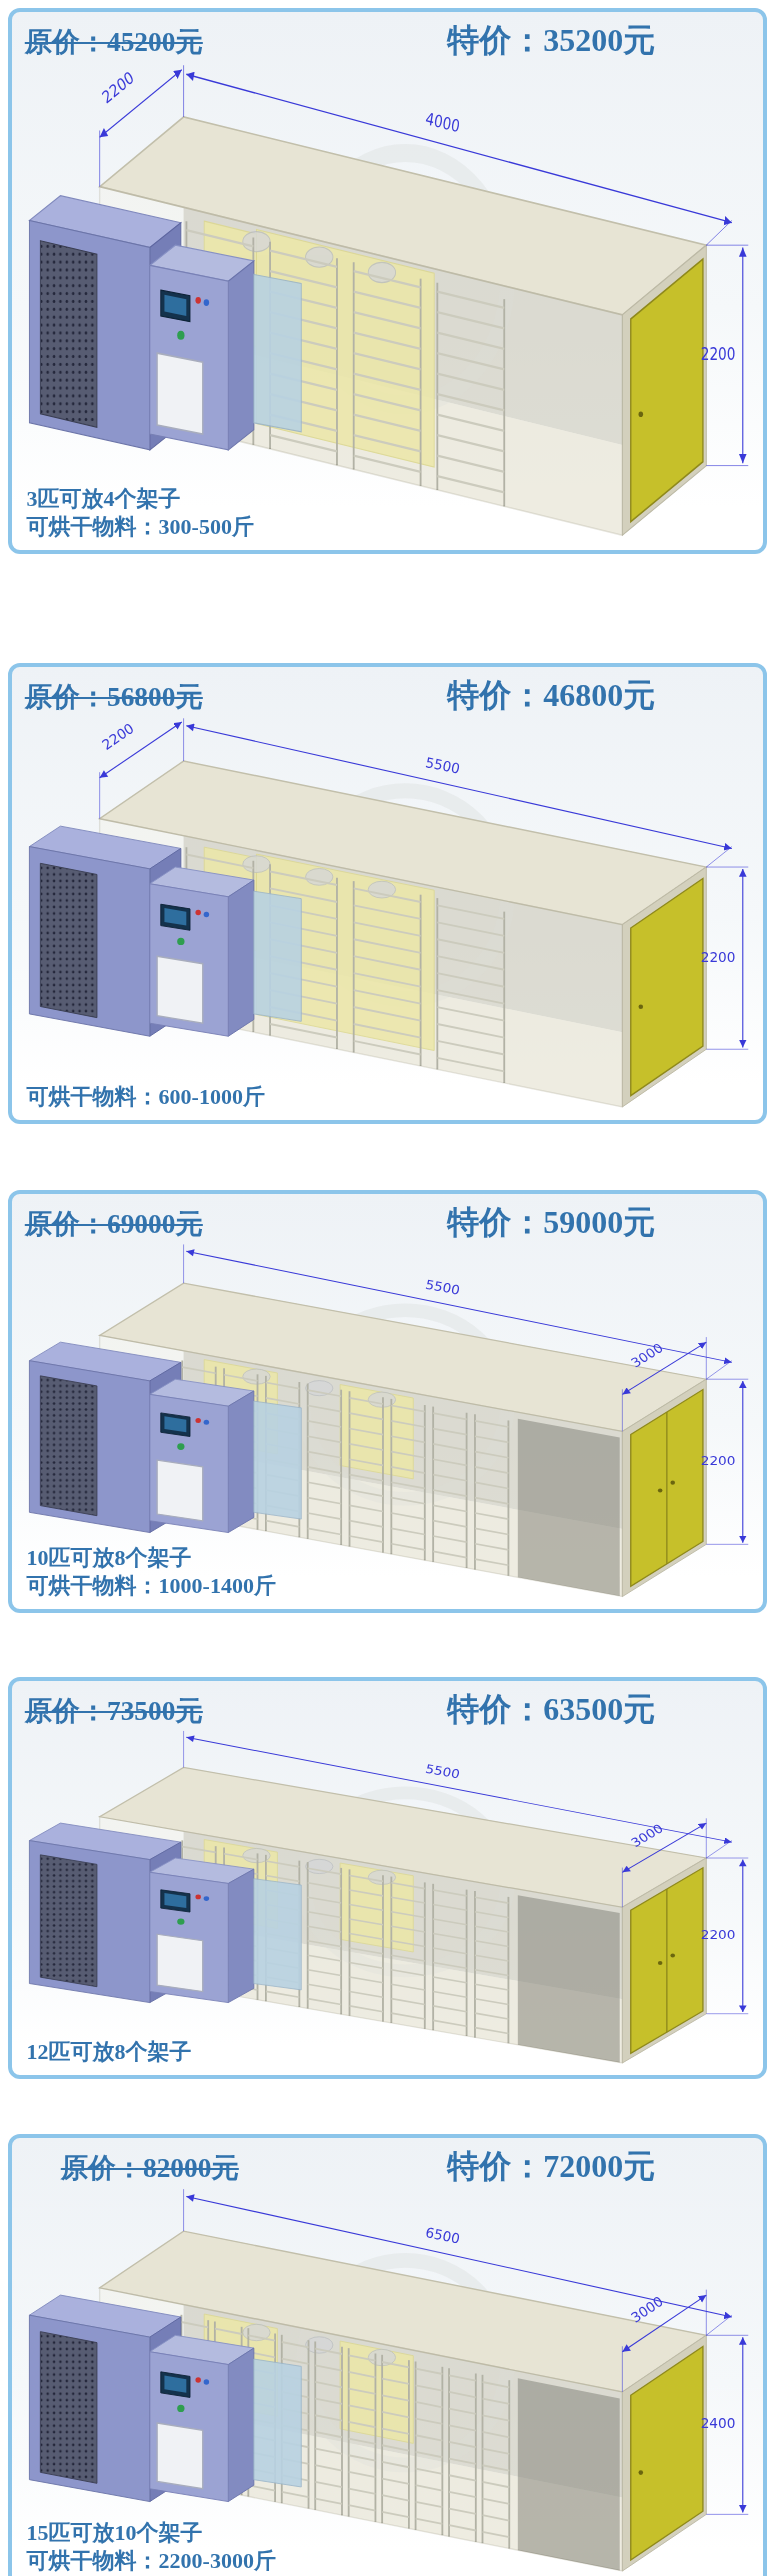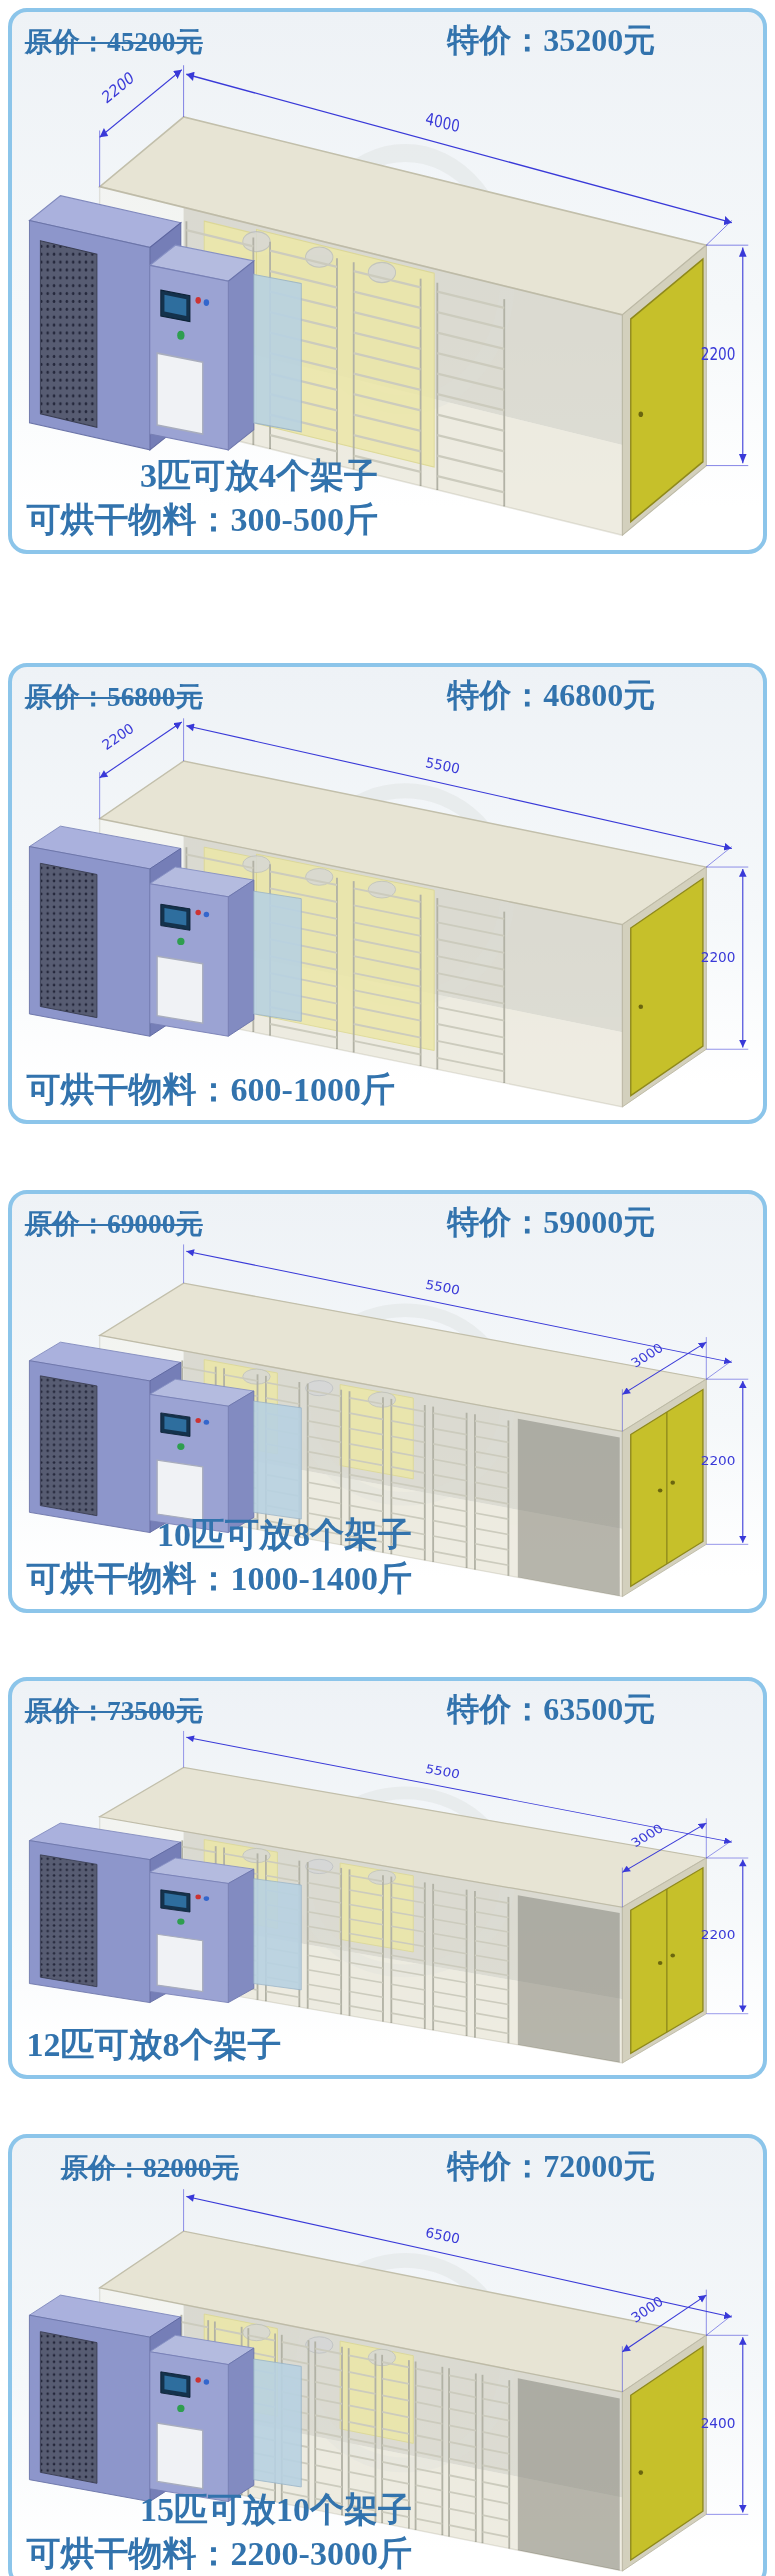--- a/index.html
+++ b/index.html
@@ -2,24 +2,23 @@
 <html style="font-size:15px"><head>
 <meta charset="utf-8">
 <style>
   html,body{margin:0;padding:0;background:#ffffff;}
   body{width:775px;font-family:"Liberation Serif","DejaVu Serif",serif;}
   .panel{
     position:relative;
     margin:0 7.6px;
     box-sizing:border-box;
     border:4.7px solid #8cc5ea;
-    border-radius:19px;
+    border-radius:12px;
     background:linear-gradient(#eef2f6 0%,#f5f8fa 55%,#ffffff 92%);
     overflow:hidden;
-    text-align:right;
   }
   .panel.p0{margin-top:7.6px;height:546px;}
   .panel.p1{margin-top:109px;height:461px;}
   .panel.p2{margin-top:66px;height:423px;}
   .panel.p3{margin-top:64px;height:402px;}
   .panel.p4{margin-top:55px;height:454px;margin-bottom:5.7px;padding-left:36px;}
   .header{
     position:relative;z-index:3;
     display:flex;align-items:baseline;
     padding:7.6px 13.2px 0 13.2px;
@@ -30,21 +29,21 @@
     text-decoration-thickness:2.4px;
   }
   .special{
     font-size:32px;font-weight:bold;color:#3273ad;
     margin-left:auto;margin-right:95px;
   }
   .figure{position:absolute;left:1.9px;right:1.9px;top:42px;bottom:5.7px;z-index:1;}
   .figure svg{width:100%;height:100%;display:block;}
   .caption{
     position:absolute;left:15px;bottom:7.6px;z-index:3;
-    font-size:34px;font-weight:bold;color:#3273ad;line-height:1.3;
+    font-size:22px;font-weight:bold;color:#3273ad;line-height:1.3;
     white-space:nowrap;
   }
 </style>
 </head>
 <body>
 
 <section class="panel p0">
   <div class="header">
     <span class="orig">原价：45200元</span>
     <span class="special">特价：35200元</span>

